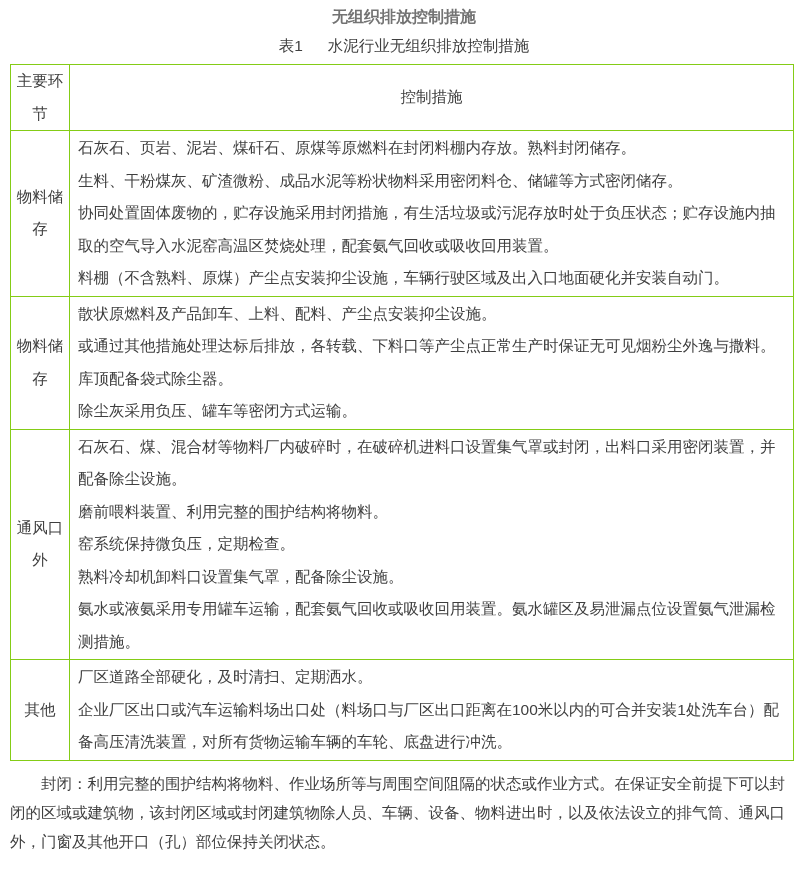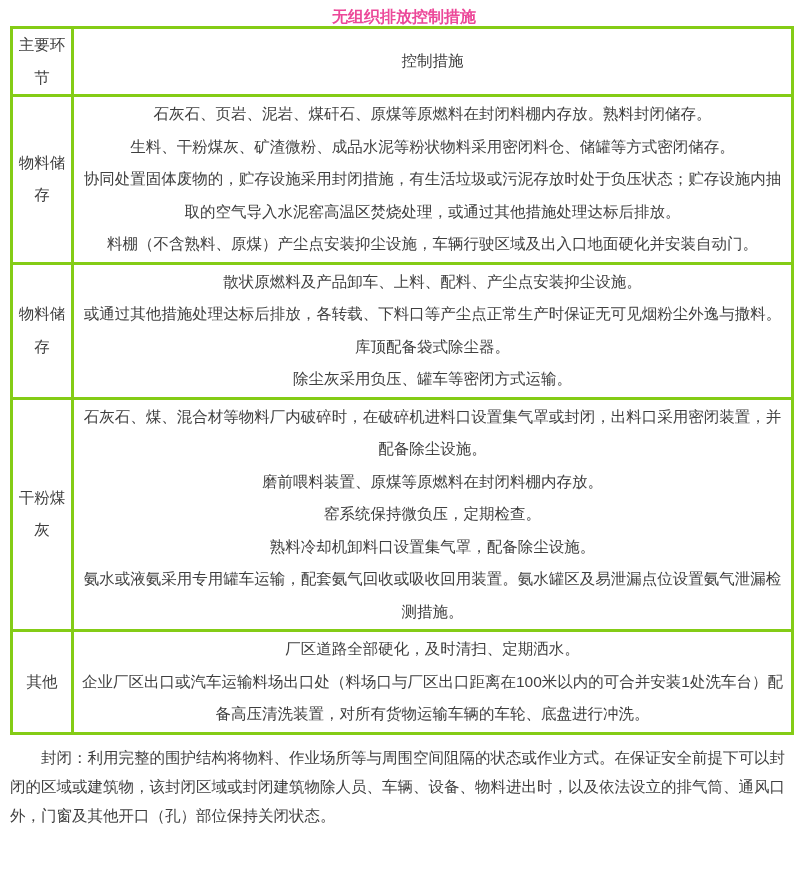--- a/index.html
+++ b/index.html
@@ -12,101 +12,103 @@
     font-family: "Liberation Sans", "DejaVu Sans", sans-serif;
     color: #3f3f3f;
   }
   .doc { width: 808px; }
   .title {
     margin: 8px 0 0 0;
     text-align: center;
     font-size: 16px;
     font-weight: 700;
     line-height: 18px;
-    color: #ec4899;
+    color: #737373;
   }
   .caption {
     margin: 9px 0 7px 0;
     text-align: center;
     font-size: 15.5px;
     line-height: 22px;
   }
   .caption .caption-label { margin-right: 25px; }
   table.measures-table {
     border-collapse: collapse;
     table-layout: fixed;
     margin-left: 10px;
     width: 784px;
   }
   table.measures-table td {
-    border: 3px solid #84cc16;
+    border: 1px solid #84cc16;
     font-size: 15.5px;
     vertical-align: middle;
   }
   td.stage-cell {
     width: 52px;
     text-align: center;
     padding: 0 3px;
     line-height: 32.5px;
   }
   td.content-cell {
     padding: 1px 8px;
     line-height: 32.5px;
-    text-align: center;
   }
   td.content-cell p { margin: 0; }
   td.header-measures { text-align: center; }
   .notes { margin: 8px 14px 0 10px; }
   .notes p {
     margin: 0;
     text-indent: 2em;
     font-size: 15.5px;
     line-height: 29px;
   }
 </style>
 </head>
 <body>
 
 <div class="doc">
 
   <h1 class="title">无组织排放控制措施</h1>
 
+  <div class="caption">
+    <span class="caption-label">表1</span><span>水泥行业无组织排放控制措施</span>
+  </div>
 
   <table class="measures-table">
     <tbody>
       <tr>
         <td class="stage-cell">主要环节</td>
         <td class="content-cell header-measures">控制措施</td>
       </tr>
 
       <tr>
         <td class="stage-cell">物料储存</td>
         <td class="content-cell">
           <p>石灰石、页岩、泥岩、煤矸石、原煤等原燃料在封闭料棚内存放。熟料封闭储存。</p>
           <p>生料、干粉煤灰、矿渣微粉、成品水泥等粉状物料采用密闭料仓、储罐等方式密闭储存。</p>
-          <p>协同处置固体废物的，贮存设施采用封闭措施，有生活垃圾或污泥存放时处于负压状态；贮存设施内抽取的空气导入水泥窑高温区焚烧处理，或通过其他措施处理达标后排放。</p>
+          <p>协同处置固体废物的，贮存设施采用封闭措施，有生活垃圾或污泥存放时处于负压状态；贮存设施内抽取的空气导入水泥窑高温区焚烧处理，配套氨气回收或吸收回用装置。</p>
           <p>料棚（不含熟料、原煤）产尘点安装抑尘设施，车辆行驶区域及出入口地面硬化并安装自动门。</p>
         </td>
       </tr>
 
       <tr>
         <td class="stage-cell">物料储存</td>
         <td class="content-cell">
           <p>散状原燃料及产品卸车、上料、配料、产尘点安装抑尘设施。</p>
           <p>或通过其他措施处理达标后排放，各转载、下料口等产尘点正常生产时保证无可见烟粉尘外逸与撒料。</p>
           <p>库顶配备袋式除尘器。</p>
           <p>除尘灰采用负压、罐车等密闭方式运输。</p>
         </td>
       </tr>
 
       <tr>
-        <td class="stage-cell">干粉煤灰</td>
+        <td class="stage-cell">通风口外</td>
         <td class="content-cell">
           <p>石灰石、煤、混合材等物料厂内破碎时，在破碎机进料口设置集气罩或封闭，出料口采用密闭装置，并配备除尘设施。</p>
-          <p>磨前喂料装置、原煤等原燃料在封闭料棚内存放。</p>
+          <p>磨前喂料装置、利用完整的围护结构将物料。</p>
           <p>窑系统保持微负压，定期检查。</p>
           <p>熟料冷却机卸料口设置集气罩，配备除尘设施。</p>
           <p>氨水或液氨采用专用罐车运输，配套氨气回收或吸收回用装置。氨水罐区及易泄漏点位设置氨气泄漏检测措施。</p>
         </td>
       </tr>
 
       <tr>
         <td class="stage-cell">其他</td>
         <td class="content-cell">
           <p>厂区道路全部硬化，及时清扫、定期洒水。</p>

